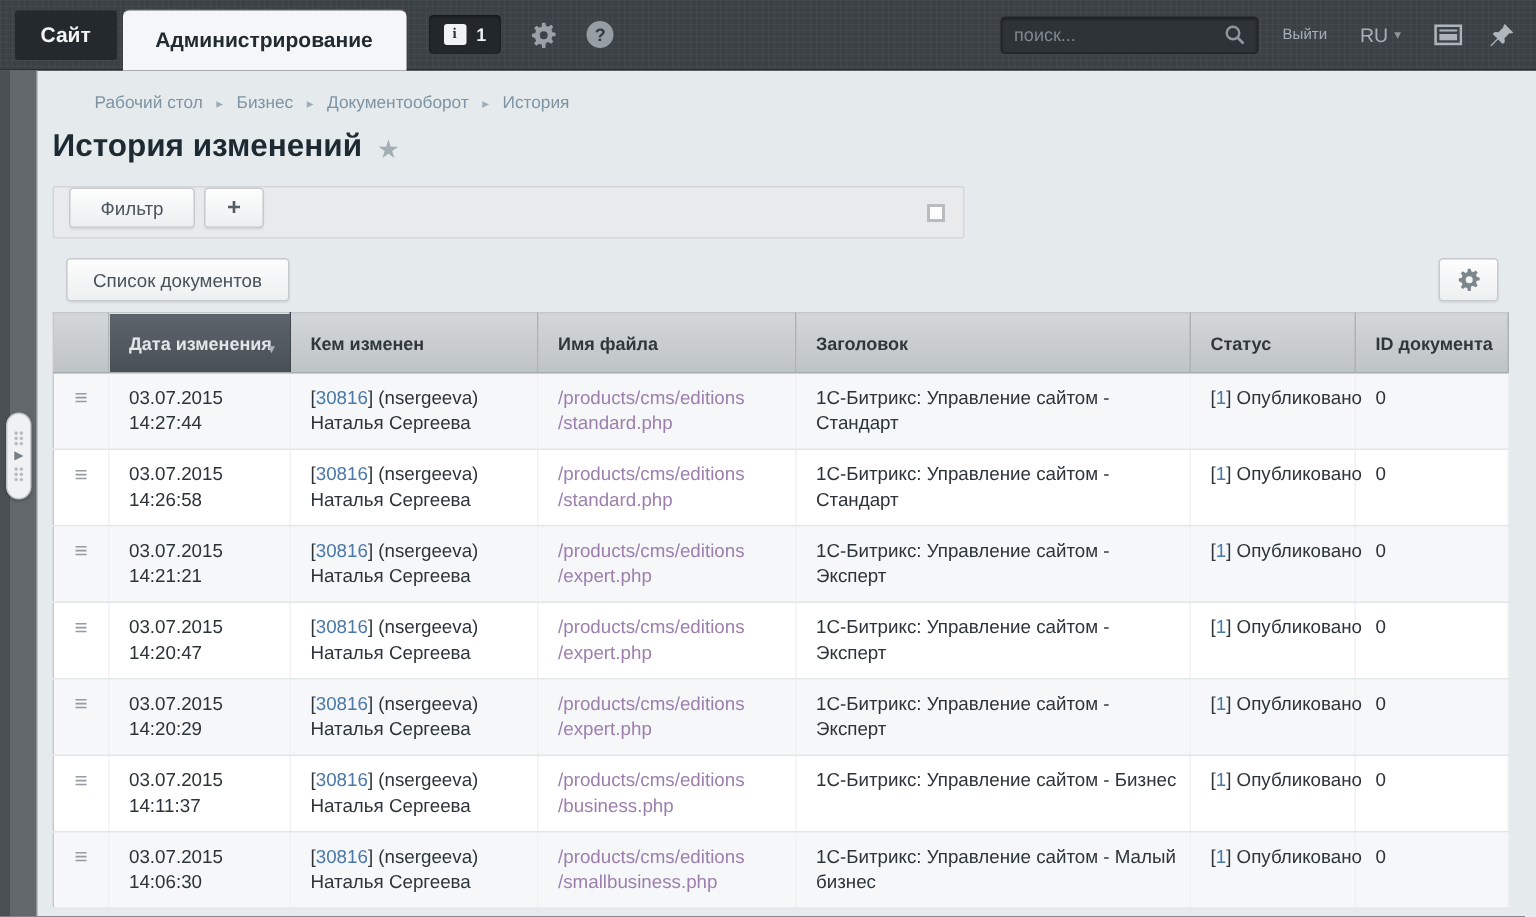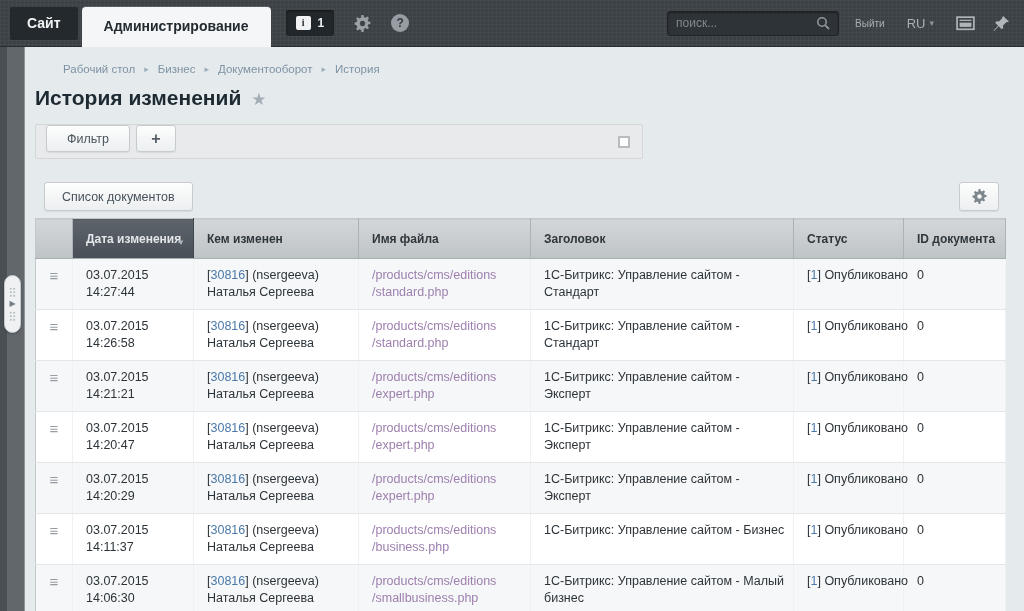--- a/index.html
+++ b/index.html
@@ -52,21 +52,21 @@
   .page-title-row{ margin:11px 0 0 0; display:flex; align-items:flex-end; gap:10px; }
   .page-title{ font-size:21px; font-weight:bold; color:#1d2a32; }
   .fav-star{ color:#a3aeb5; font-size:17px; }
 
   .filter-bar{ margin-top:14px; width:608px; height:35px; background:#e8eaec; border:1px solid #d4d7d9; border-radius:2px; display:flex; align-items:flex-start; padding:0 8px; position:relative; }
   .btn{ height:27px; background:linear-gradient(#fdfdfd,#ecefF0); border:1px solid #c7cbce; border-radius:3px; color:#4a555e; font-size:12.5px; display:inline-flex; align-items:center; justify-content:center; box-shadow:0 1px 1px rgba(0,0,0,.07); cursor:pointer; }
   .btn-filter{ padding:0 20px; margin-left:2px; }
   .btn-plus{ width:40px; margin-left:6px; font-size:16px; color:#555e65; font-weight:bold; }
   .collapse-sq{ position:absolute; right:12px; top:11px; width:12px; height:12px; border:2px solid #b6bcc0; background:#fdfdfd; cursor:pointer; }
 
-  .grid-head{ margin-top:23px; display:flex; align-items:center; }
+  .grid-head{ margin-top:13px; display:flex; align-items:center; }
   .btn-listdocs{ padding:0 17px; height:29px; font-size:12.5px; color:#47525b; margin-left:9px; }
   .btn-gridgear{ margin-left:auto; width:40px; height:29px; color:#7d868c; margin-right:7px; }
 
   
   table.grid{ margin-top:7px; width:970px; border-collapse:collapse; background:#fff; border:1px solid #c3c8cb; table-layout:fixed; }
   thead th{
     background:linear-gradient(#d3d7da,#bec3c6);
     border-right:1px solid #adb2b5; border-left:1px solid #dfe2e4; border-bottom:1px solid #a7acaf;
     color:#30373c; font-size:12px; line-height:14px; font-weight:bold; text-align:left;
     padding:6px 8px 6px 13px; height:40px; vertical-align:middle; cursor:pointer;

